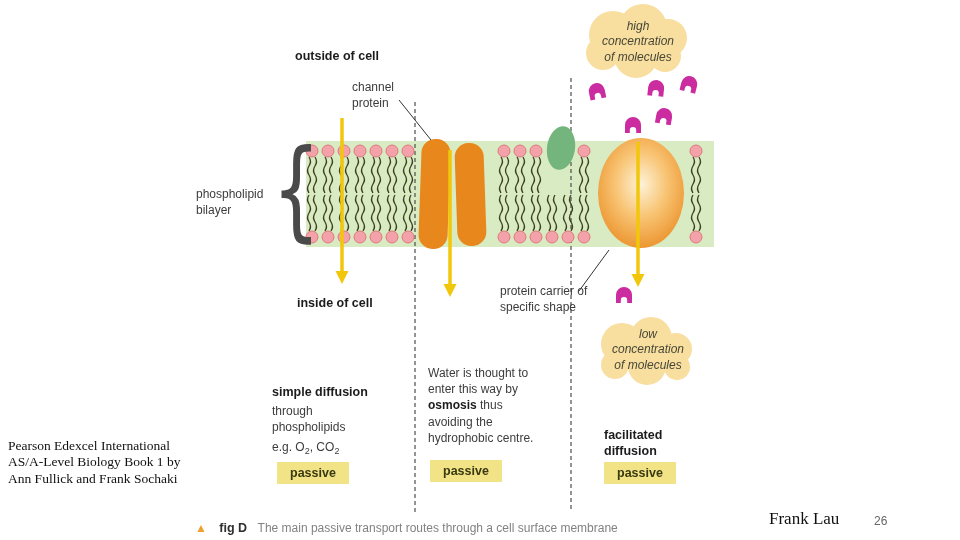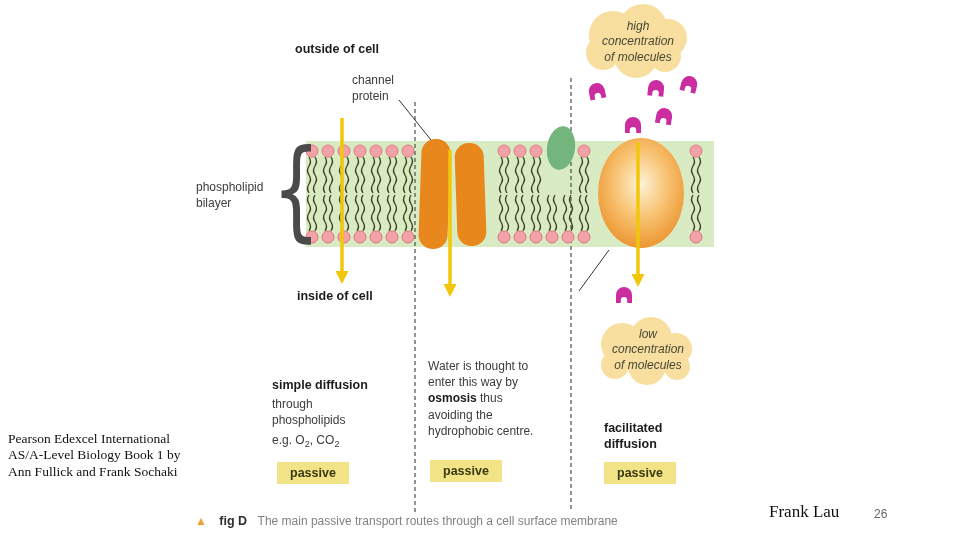--- a/index.html
+++ b/index.html
@@ -1,18 +1,18 @@
 <!DOCTYPE html>
 <html><head>
 <meta charset="utf-8">
 <style>
   html,body{margin:0;padding:0;background:#fff;}
   .slide{position:relative;width:960px;height:540px;background:#ffffff;overflow:hidden;
          font-family:"Liberation Sans",sans-serif;color:#333;}
-  .abs{position:absolute;}
+  .abs{position:absolute;margin-top:7px;}
   .gfx{position:absolute;left:0;top:0;}
   .lbl{font-size:12px;color:#3c3c3c;line-height:1.35;}
   .bold-lbl{font-size:12.5px;font-weight:bold;color:#1c1c1c;line-height:1.3;}
   .badge{position:absolute;font-size:12.5px;font-weight:bold;color:#3a3a12;padding:4px 13px;}
   .cloud-text{position:absolute;font-size:12px;color:#474736;text-align:center;line-height:1.28;font-style:italic;}
   .brace{position:absolute;font-family:"DejaVu Sans",sans-serif;font-size:106px;line-height:106px;
          color:#4a4a4a;transform:scale(0.72,1.02);transform-origin:0 0;}
   .osb{font-weight:bold;color:#1c1c1c;text-align:right;}
   sub{font-size:9px;}
   .serif{font-family:"Liberation Serif",serif;color:#101010;}
@@ -166,20 +166,21 @@
   </svg>
 
   <div class="cloud-text" style="left:597px;top:19px;width:82px">high concentration of molecules</div>
   <div class="cloud-text" style="left:606px;top:327px;width:84px">low concentration of molecules</div>
 
   <div class="abs bold-lbl" style="left:295px;top:41px">outside of cell</div>
   <div class="abs lbl" style="left:352px;top:72px;width:58px">channel protein</div>
   <div class="abs lbl" style="left:196px;top:179px;width:90px">phospholipid bilayer</div>
   <div class="brace" style="left:272px;top:136px">{</div>
   <div class="abs bold-lbl" style="left:297px;top:288px">inside of cell</div>
+  <div class="abs lbl" style="left:500px;top:276px;width:88px">protein carrier of specific shape</div>
 
   <div class="abs" style="left:272px;top:377px;width:110px">
     <div class="bold-lbl" style="white-space:nowrap">simple diffusion</div>
     <div class="lbl" style="width:92px;margin-top:3px">through phospholipids</div>
     <div class="lbl" style="margin-top:3px"><span>e.g. O</span><sub>2</sub><span>, CO</span><sub>2</sub></div>
   </div>
 
   <div class="abs lbl" style="left:428px;top:358px;width:118px"><span>Water is thought to enter this way by </span><b class="osb">osmosis</b><span> thus avoiding the hydrophobic centre.</span></div>
 
   <div class="abs bold-lbl" style="left:604px;top:420px;width:85px">facilitated diffusion</div>

